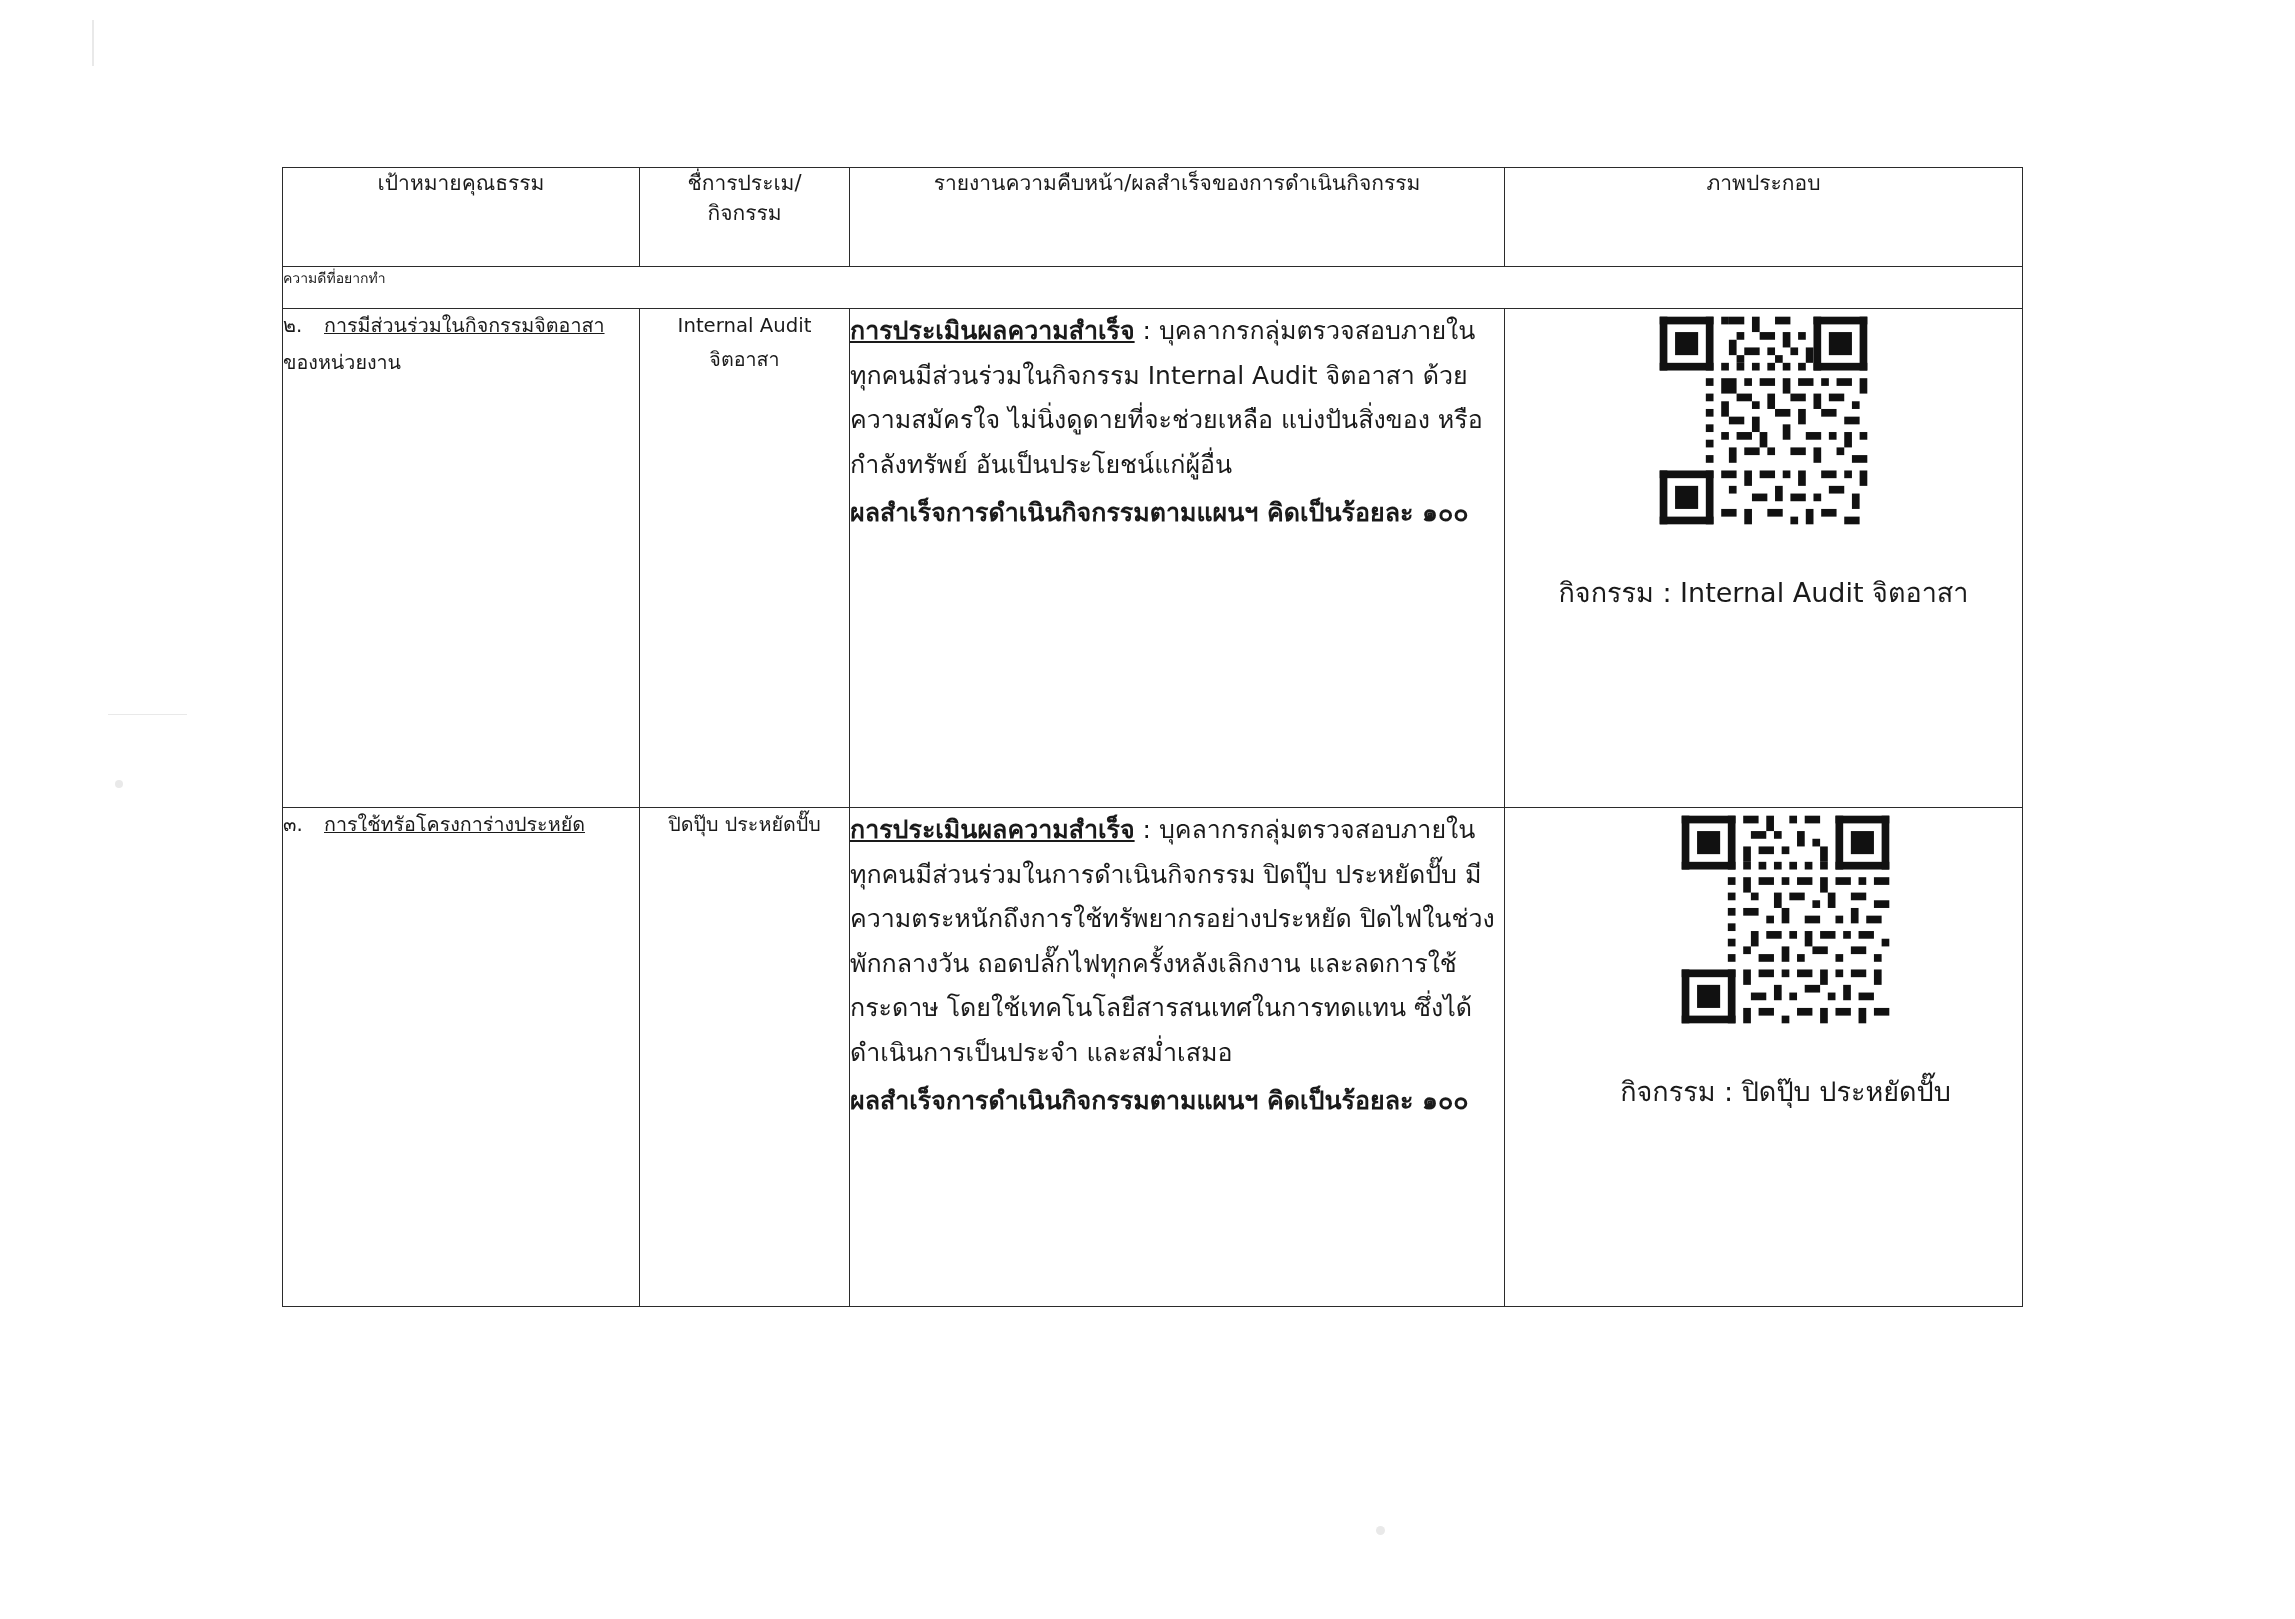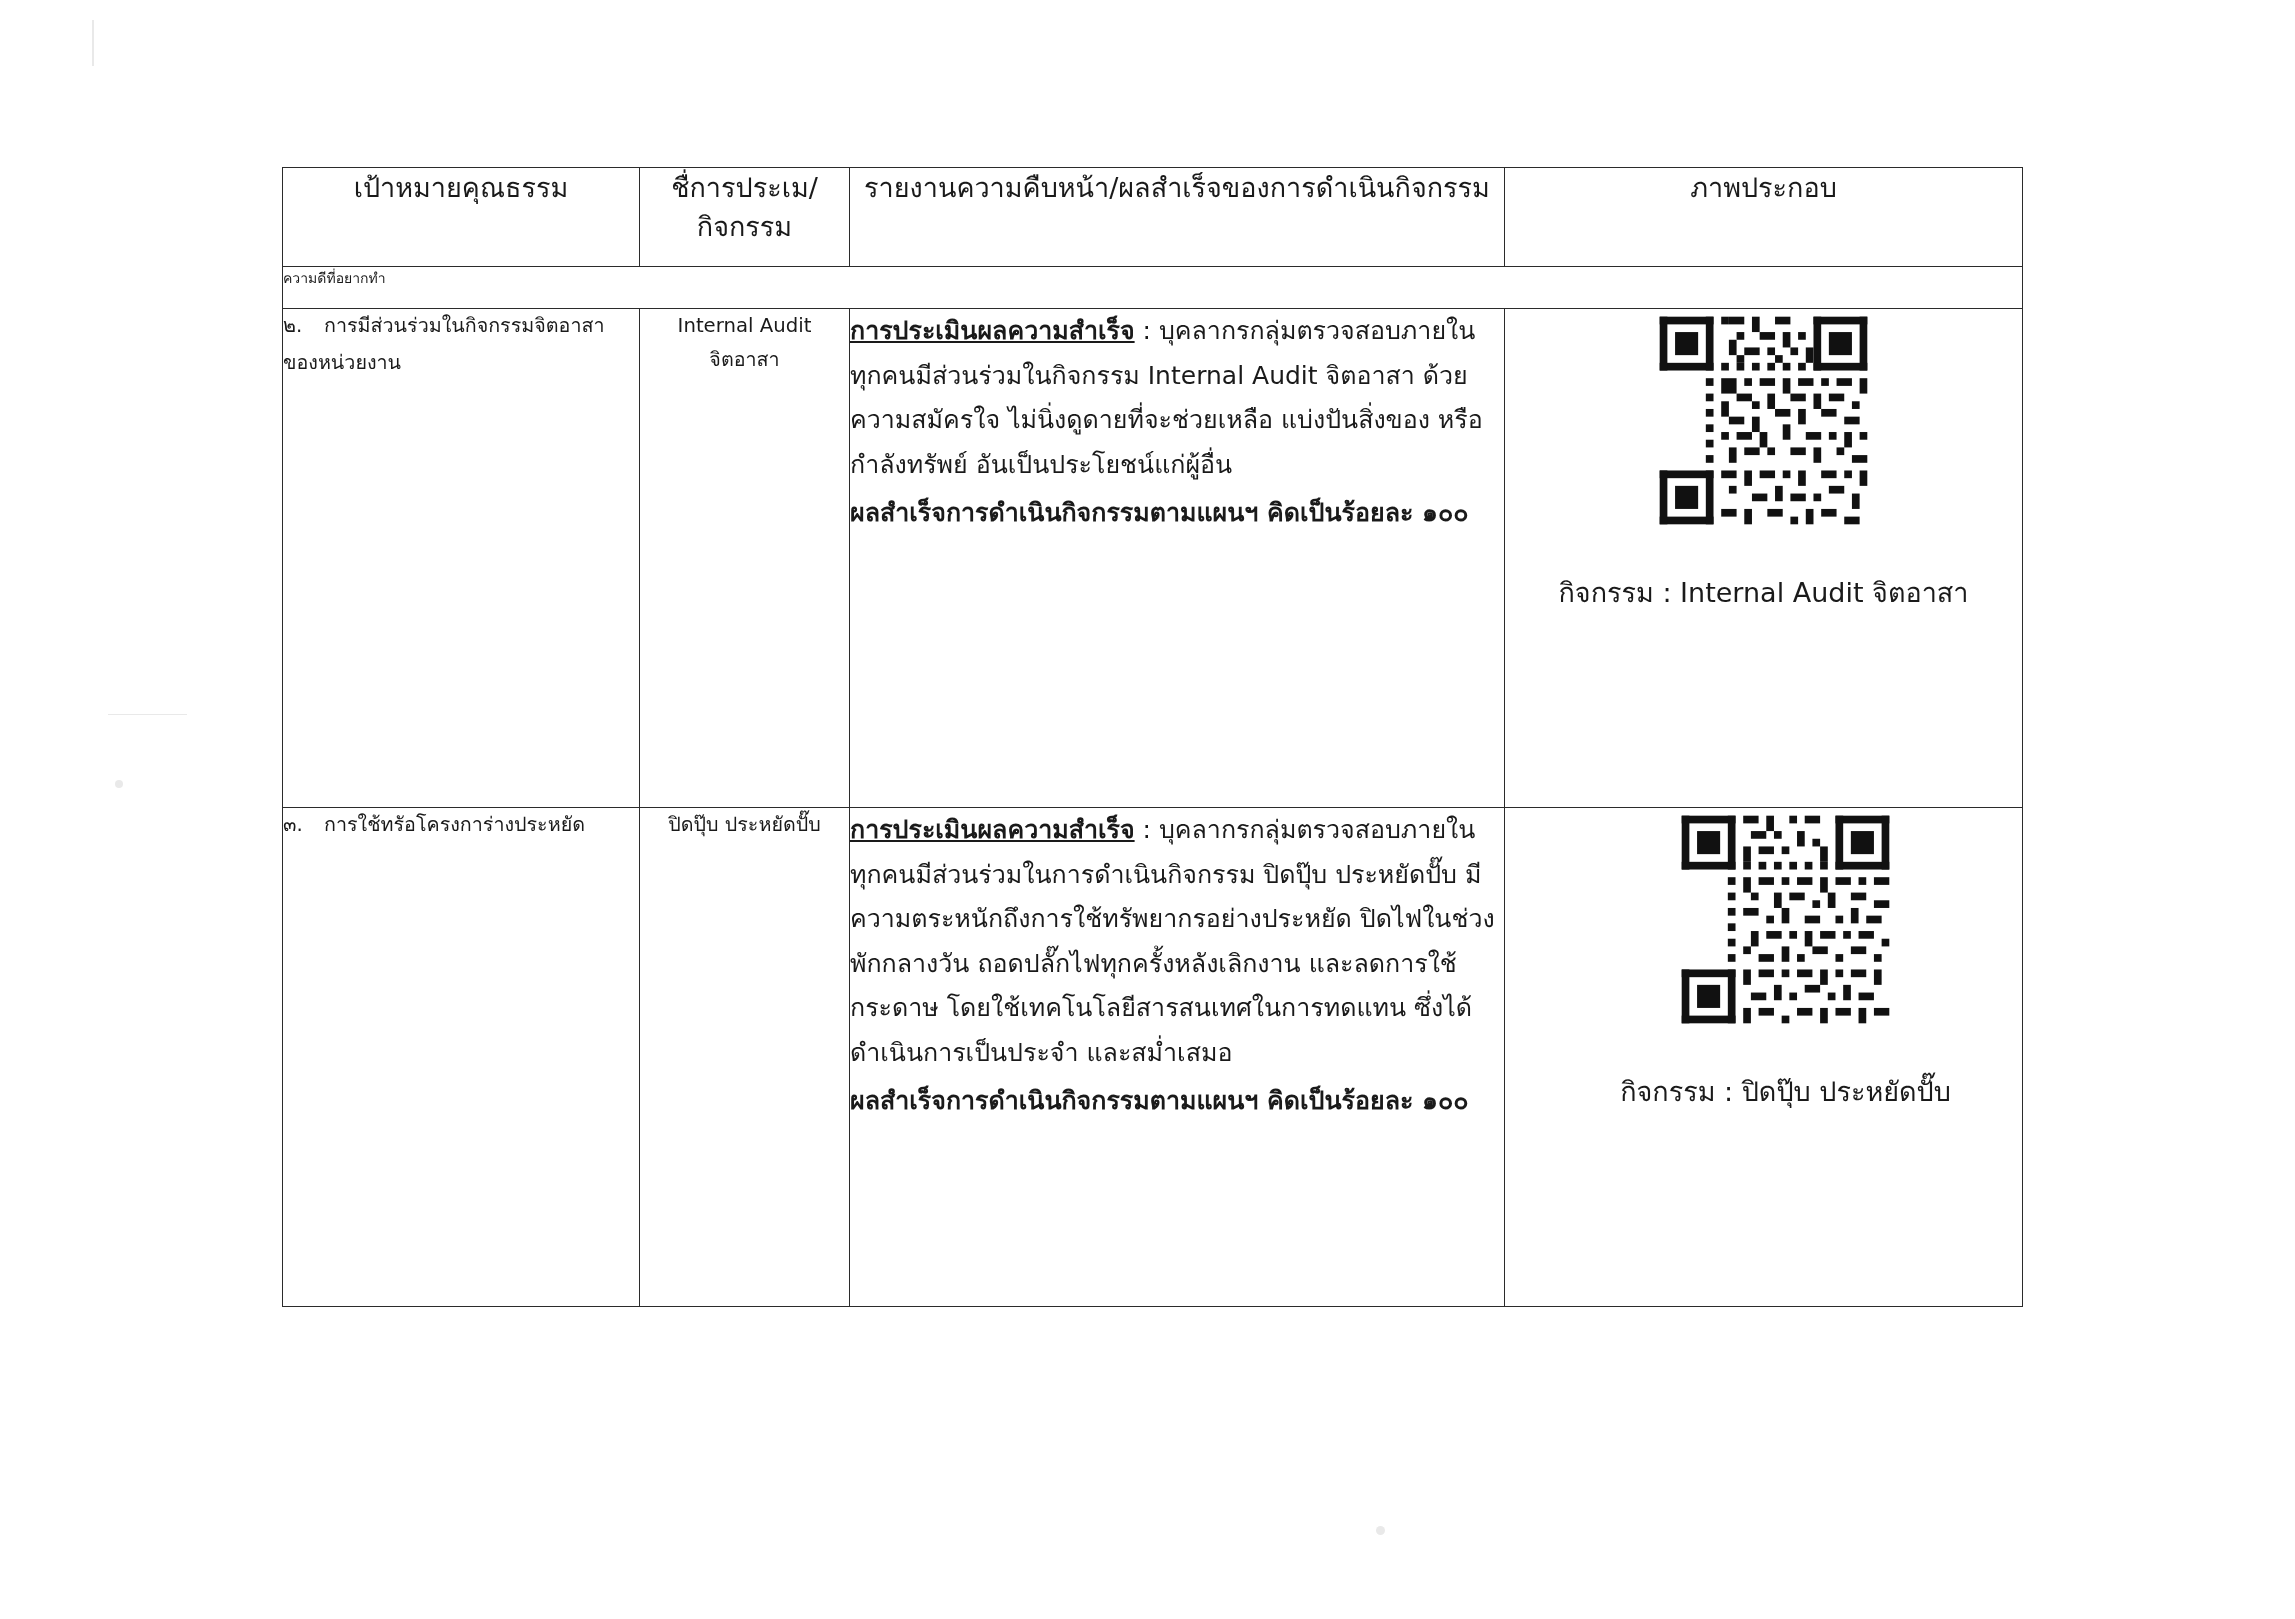--- a/index.html
+++ b/index.html
@@ -46,21 +46,21 @@
 
   
   col.c1 { width: 357px; }
   col.c2 { width: 210px; }
   col.c3 { width: 655px; }
   col.c4 { width: 518px; }
 
   .hdr-cell {
     vertical-align: middle;
     height: 98px;
-    font-size: 27px;
+    font-size: 21px;
     line-height: 1.45;
     font-weight: 400;
     padding: 7.9px 6.6px;
   }
 
   .section-row td {
     height: 41px;
     padding: 3.9px 14.4px;
     font-size: 14px;
     vertical-align: middle;
@@ -70,20 +70,21 @@
     padding: 17px 11.8px 17px 17px;
     font-size: 19.7px;
     line-height: 1.75;
   }
   .goal-cell .idx {
     display: inline-block;
     width: 41px;
   }
   .goal-cell .goal-text {
     display: inline;
+    text-decoration: underline;
   }
   .goal-cell .goal-line2 {
     display: block;
     margin-top: 2.6px;
   }
 
   .project-cell {
     padding: 17px 9.2px;
     font-size: 19.7px;
     line-height: 1.75;

